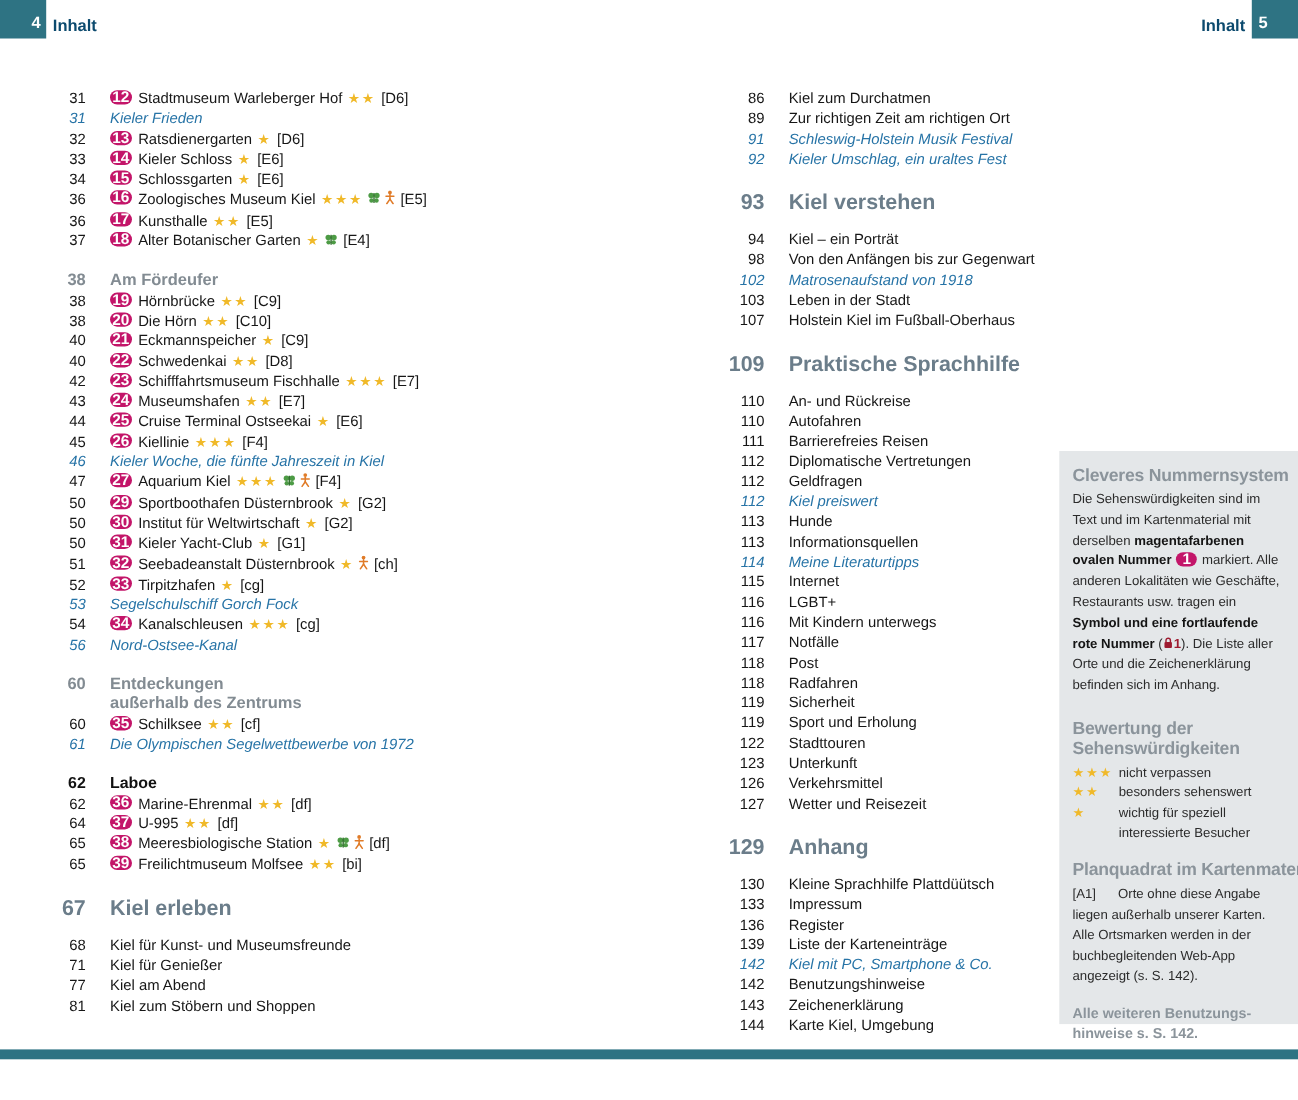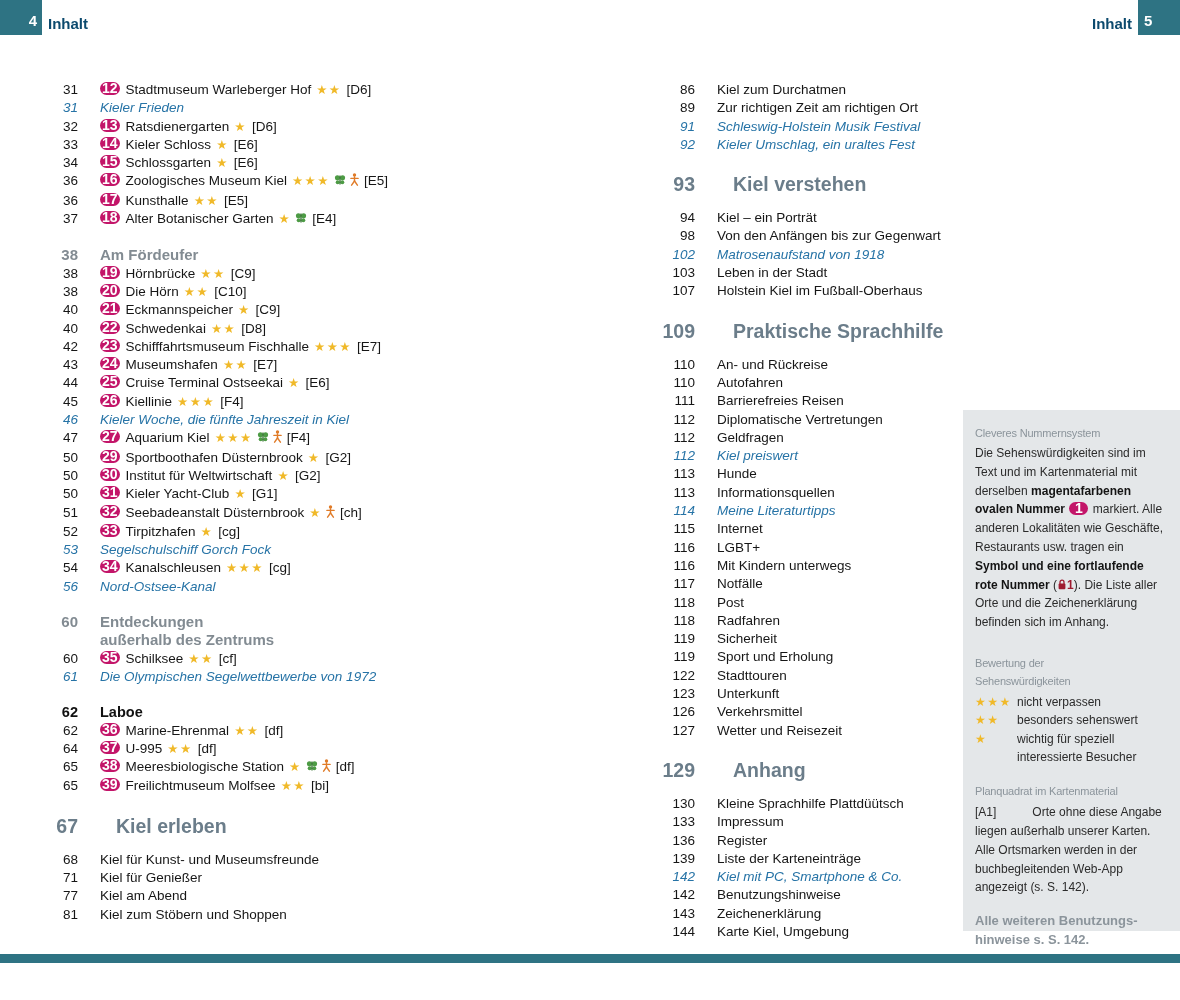--- a/index.html
+++ b/index.html
@@ -39,45 +39,45 @@
 
   .row{display:flex;line-height:18.3px;font-size:13.5px;color:var(--ink);}
   .row .pnum{flex:none;width:38px;text-align:right;}
   #col-right .row .pnum{width:40px;}
   .row .content{margin-left:22px;}
 
   .row.it .pnum,.row.it .content{color:var(--blueit);font-style:italic;}
 
   .head-row.sub .pnum,.head-row.sub .content{color:var(--grayhead);font-weight:bold;font-size:15px;}
   .head-row.subblack .pnum,.head-row.subblack .content{color:#111;font-weight:bold;font-size:14.5px;}
-  .head-row.chapter{line-height:24px;margin-bottom:13px;gap:16px;}
+  .head-row.chapter{line-height:24px;margin-bottom:13px;}
   .head-row.chapter .pnum,.head-row.chapter .content{color:var(--slate);font-weight:bold;font-size:19.5px;}
 
   .badge{display:inline-flex;align-items:center;justify-content:center;
     background:var(--magenta);color:#fff;font-weight:bold;font-size:14px;
     min-width:19px;height:13px;border-radius:8px;padding:0 2px;box-sizing:border-box;
     vertical-align:1px;margin-right:6px;line-height:13px;}
   .stars{color:var(--star);letter-spacing:1.5px;font-size:12.5px;margin-left:5px;}
   .icon{display:inline-block;margin-left:4px;vertical-align:-1px;}
   .mapref{margin-left:5px;}
 
   
   .sidebar{position:absolute;left:963px;top:410px;width:217px;height:521px;
     background:#e4e7e9;box-sizing:border-box;padding:14px 12px 0 12px;}
   .sb-sec{margin-top:0;}
-  .sb-head{color:var(--sbhead);font-weight:normal;font-size:11px;line-height:18px;white-space:nowrap;letter-spacing:-0.2px;}
+  .sb-head{color:var(--sbhead);font-weight:bold;font-size:16px;line-height:18px;white-space:nowrap;letter-spacing:-0.2px;}
   .sb-p{font-size:12px;line-height:18.8px;color:#2b2b2b;margin-top:2px;}
   .sb-p b{color:#141414;}
   .sb-p .badge{margin:0 1px;vertical-align:0;}
   .locknum{color:var(--lock);font-weight:bold;}
   .sb-ratings{margin-top:3px;}
   .rating{display:flex;font-size:12px;line-height:18.3px;color:#2b2b2b;}
   .rating .rstars{flex:none;width:42px;color:var(--star);letter-spacing:1.5px;font-size:12px;}
   .sb-grid{font-size:12px;line-height:18.8px;color:#2b2b2b;margin-top:3px;}
-  .sb-grid .gref{margin-right:36px;}
+  .sb-grid .gref{margin-right:20px;}
   .sb-foot{color:var(--sbhead);font-weight:bold;font-size:13px;line-height:18.5px;margin-top:15px;}
   .mt22{margin-top:22px;} .mt16{margin-top:16px;}
 
   .bottom-bar{position:absolute;left:0;top:954px;width:1180px;height:9px;background:var(--teal);}
 </style>
 </head>
 <body>
 
 <div class="corner left">
   <span>4</span>

